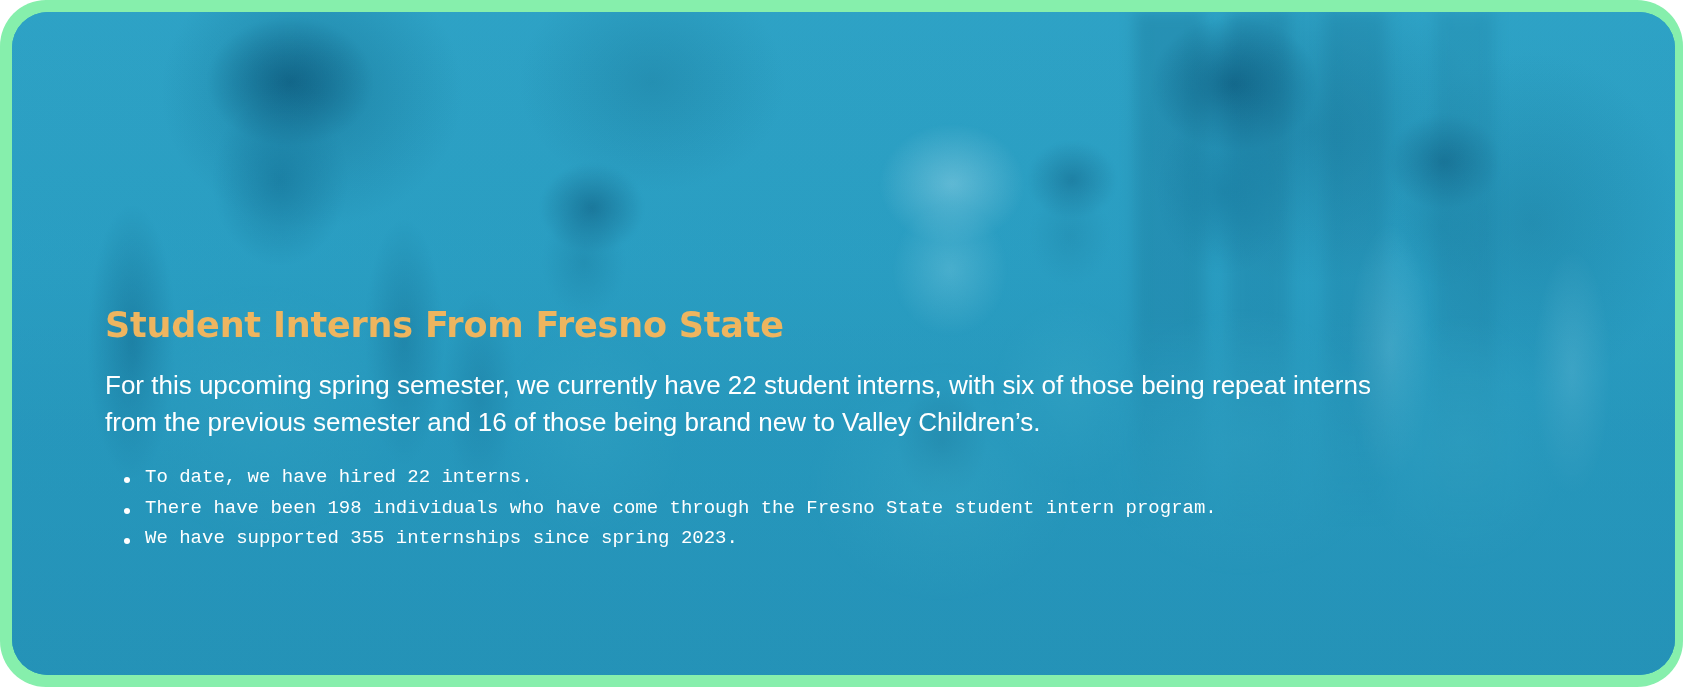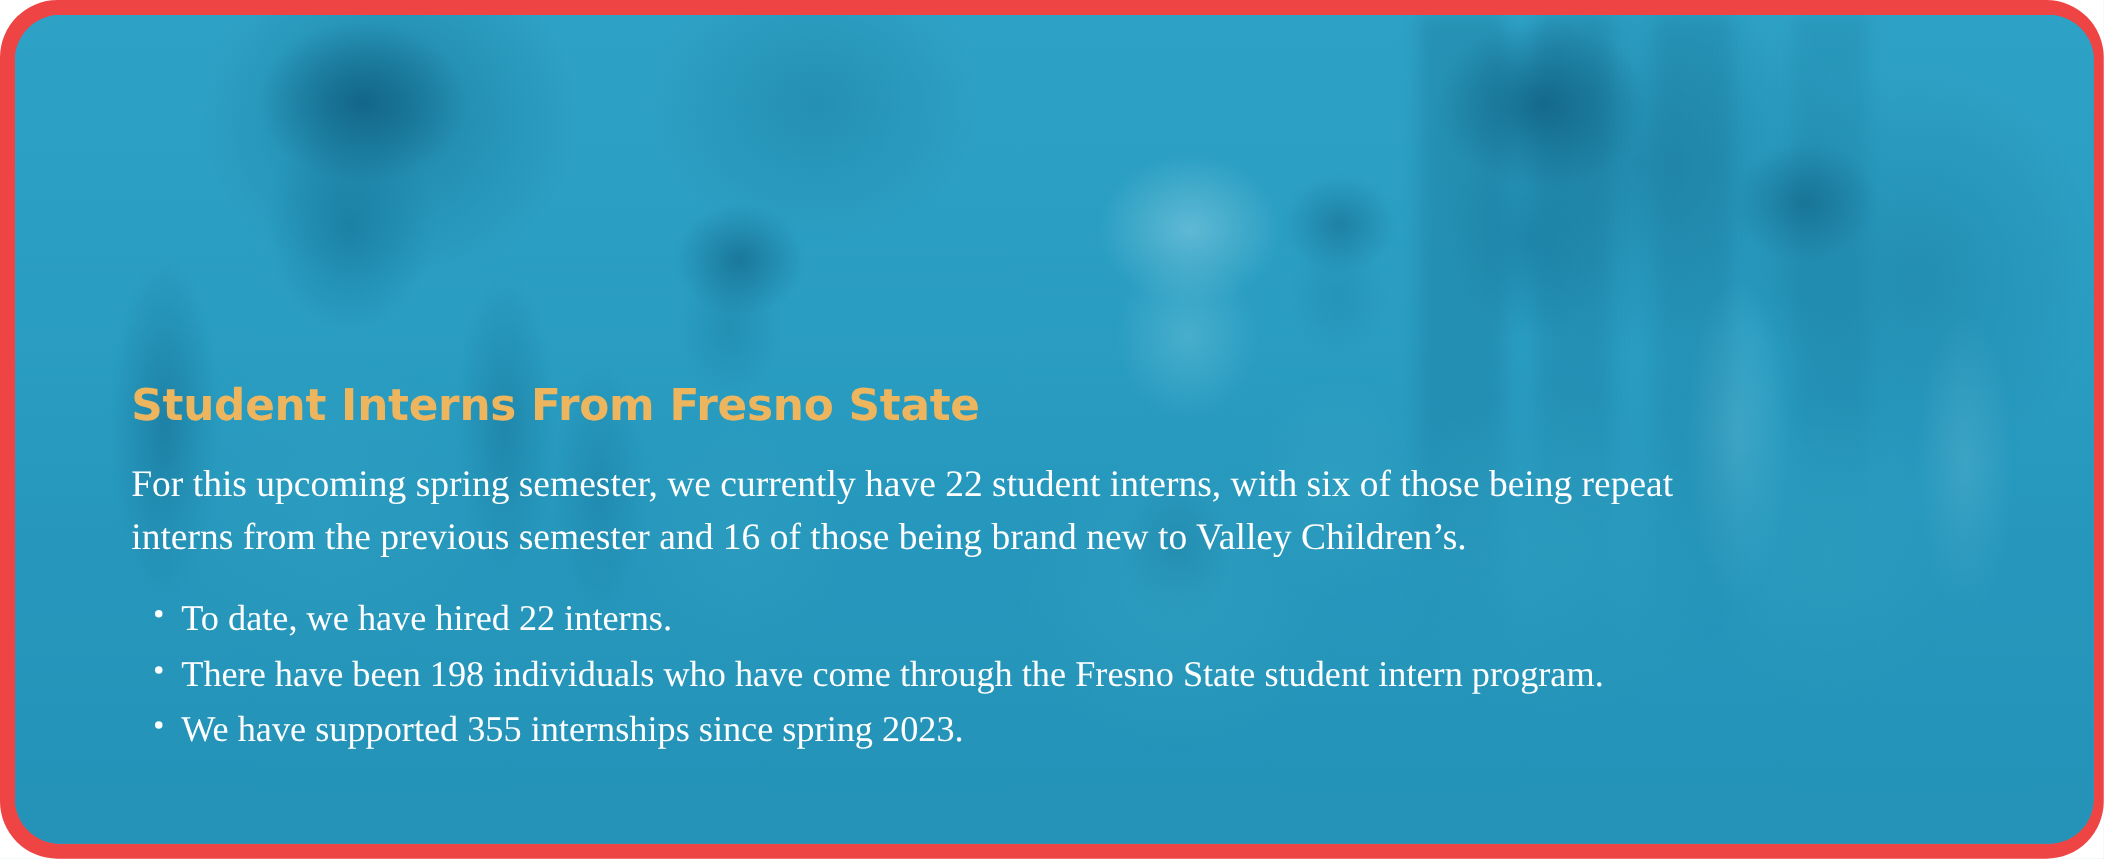--- a/index.html
+++ b/index.html
@@ -14,21 +14,21 @@
   }
 
   
   #hero-card {
     position: absolute;
     left: 0;
     top: 0;
     width: 1683px;
     height: 687px;
     border-radius: 46px;
-    background: #ef4444;          
+    background: #86efac;          
     padding: 12px 8px 12px 12px;
     overflow: hidden;
   }
 
   
   #hero-photo {
     position: relative;
     width: 100%;
     height: 100%;
     border-radius: 36px;
@@ -163,33 +163,33 @@
     font-size: 35px;
     font-weight: 700;
     letter-spacing: -0.2px;
     color: #eeb55f;
     line-height: 1.12;
     margin-bottom: 22px;
     white-space: nowrap;
   }
 
   #hero-intro {
-    font-family: Liberation Serif, serif;
-    font-size: 30px;
+    font-family: Liberation Sans, sans-serif;
+    font-size: 26px;
     font-weight: 400;
     line-height: 1.40;
     color: #ffffff;
     margin-bottom: 24px;
     max-width: 1300px;
   }
 
   #hero-bullets {
     list-style: none;
-    font-family: Liberation Serif, serif;
-    font-size: 29px;
+    font-family: Liberation Mono, monospace;
+    font-size: 19px;
     font-weight: 400;
     line-height: 1.40;
     color: #ffffff;
   }
 
   #hero-bullets li {
     position: relative;
     padding-left: 40px;
     margin-bottom: 4px;
   }

